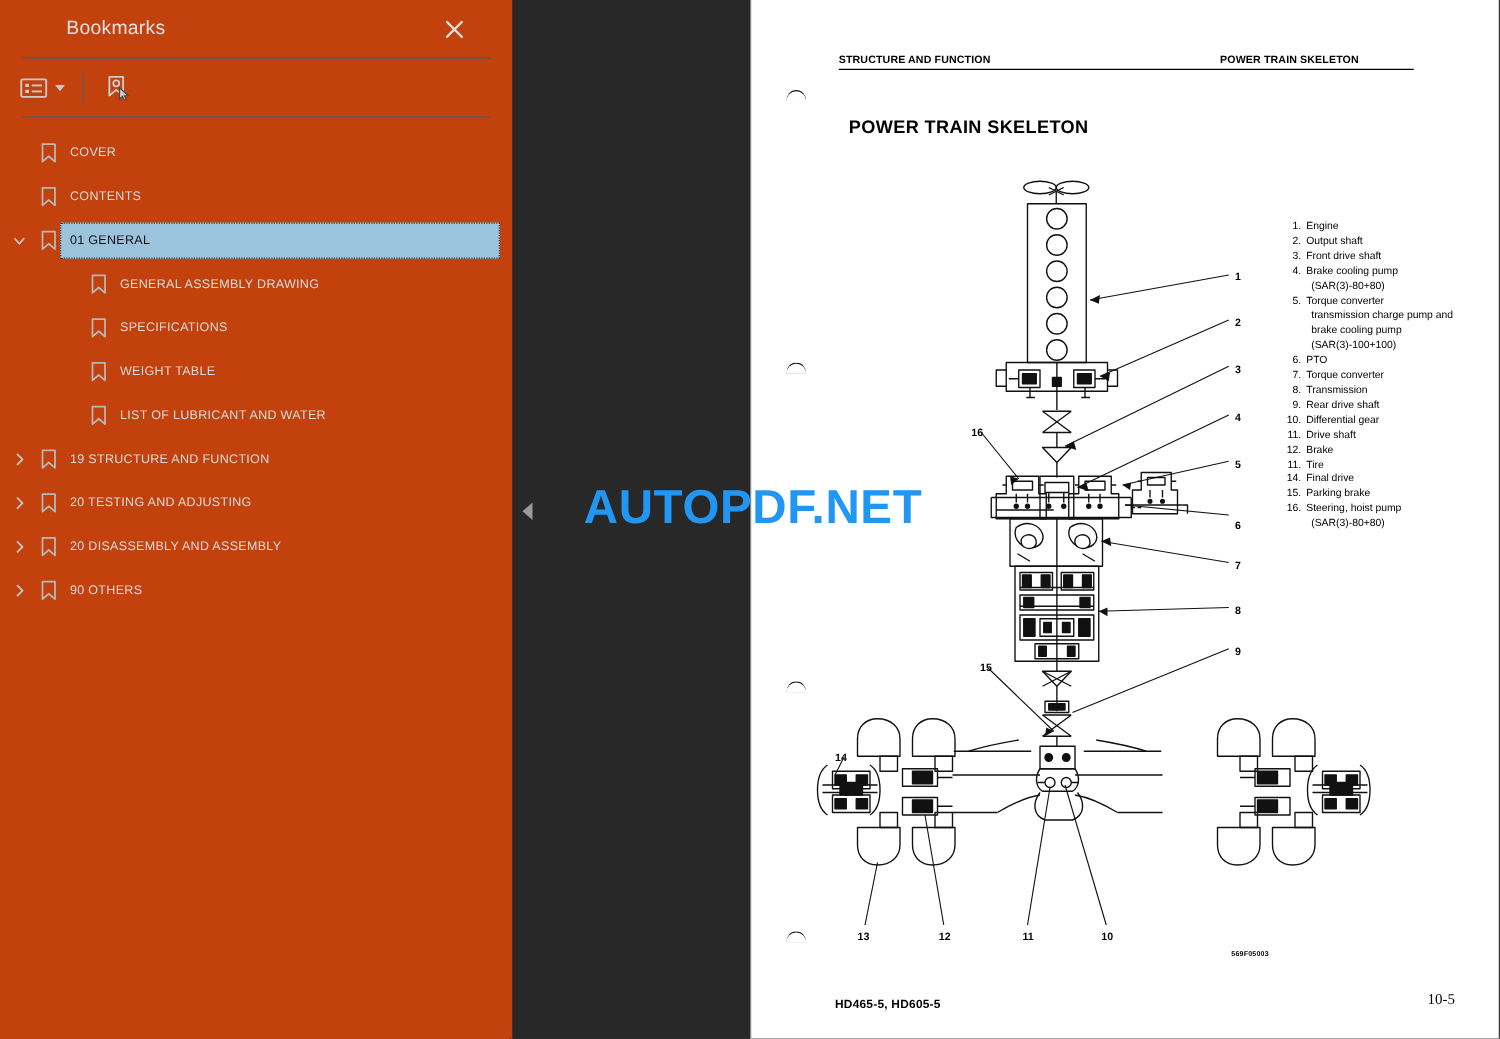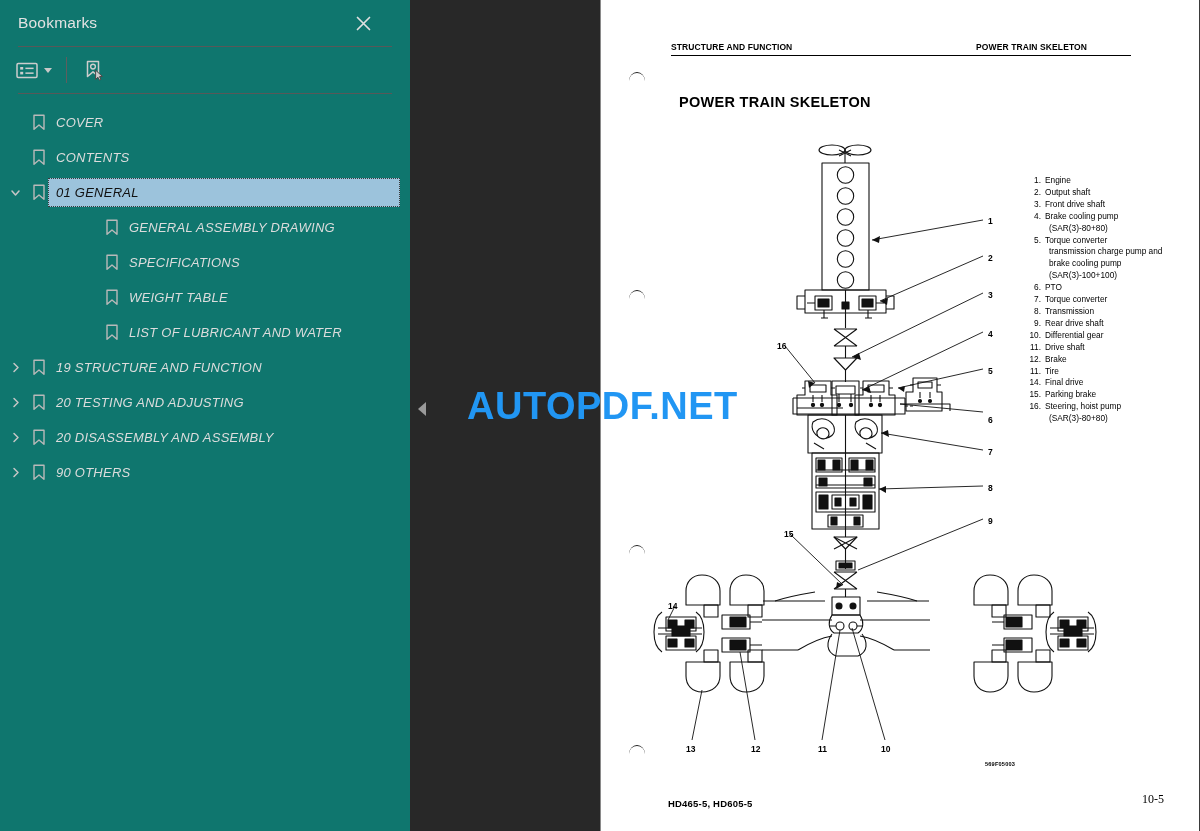--- a/index.html
+++ b/index.html
@@ -10,22 +10,23 @@
     overflow: hidden;
     background: #282828;
     font-family: "Liberation Sans", sans-serif;
   }
   #app { position: relative; width: 1200px; height: 831px; }
 
   
   #sidebar {
     position: absolute; left: 0; top: 0;
     width: 410px; height: 831px;
-    background: #0f766e;
+    background: #c2410c;
     color: #d9d9d9;
+    padding-left: 35px;
   }
   #sidebar-header {
     position: relative;
     height: 46px;
     display: flex; align-items: center;
     padding: 0 14px 0 18px;
   }
   #sidebar-title {
     font-size: 15.5px;
     color: #e2e2e2;
@@ -87,39 +88,38 @@
   .bm-twisty {
     width: 22px; min-width: 22px;
     display: flex; align-items: center; justify-content: center;
     color: #c6c6c6;
   }
   .bm-ico {
     width: 26px; min-width: 26px;
     display: flex; align-items: center; justify-content: center;
   }
   .bm-label {
-    font-size: 13px;
+    font-size: 10px;
     color: #dcdcdc;
     letter-spacing: .25px;
     padding-left: 4px;
-    font-style: italic;
   }
   .bm-row.sel .bm-hl {
     position: absolute;
     left: 48px; right: 10px; top: 3px; bottom: 3px;
     background: #9cc3dc;
     outline: 1px dotted #3b3b3b;
     outline-offset: -1px;
   }
   .bm-row.sel .bm-label {
     color: #111;
     position: relative; z-index: 2;
   }
   .lvl0 { padding-left: 4px; }
-  .lvl1 { padding-left: 44px; margin-left: 33px; }
+  .lvl1 { padding-left: 44px; }
 
   
   #gutter {
     position: absolute; left: 410px; top: 0;
     width: 190px; height: 831px;
     background: #282828;
   }
   #collapse-handle {
     position: absolute; left: 8px; top: 402px;
     width: 0; height: 0;

